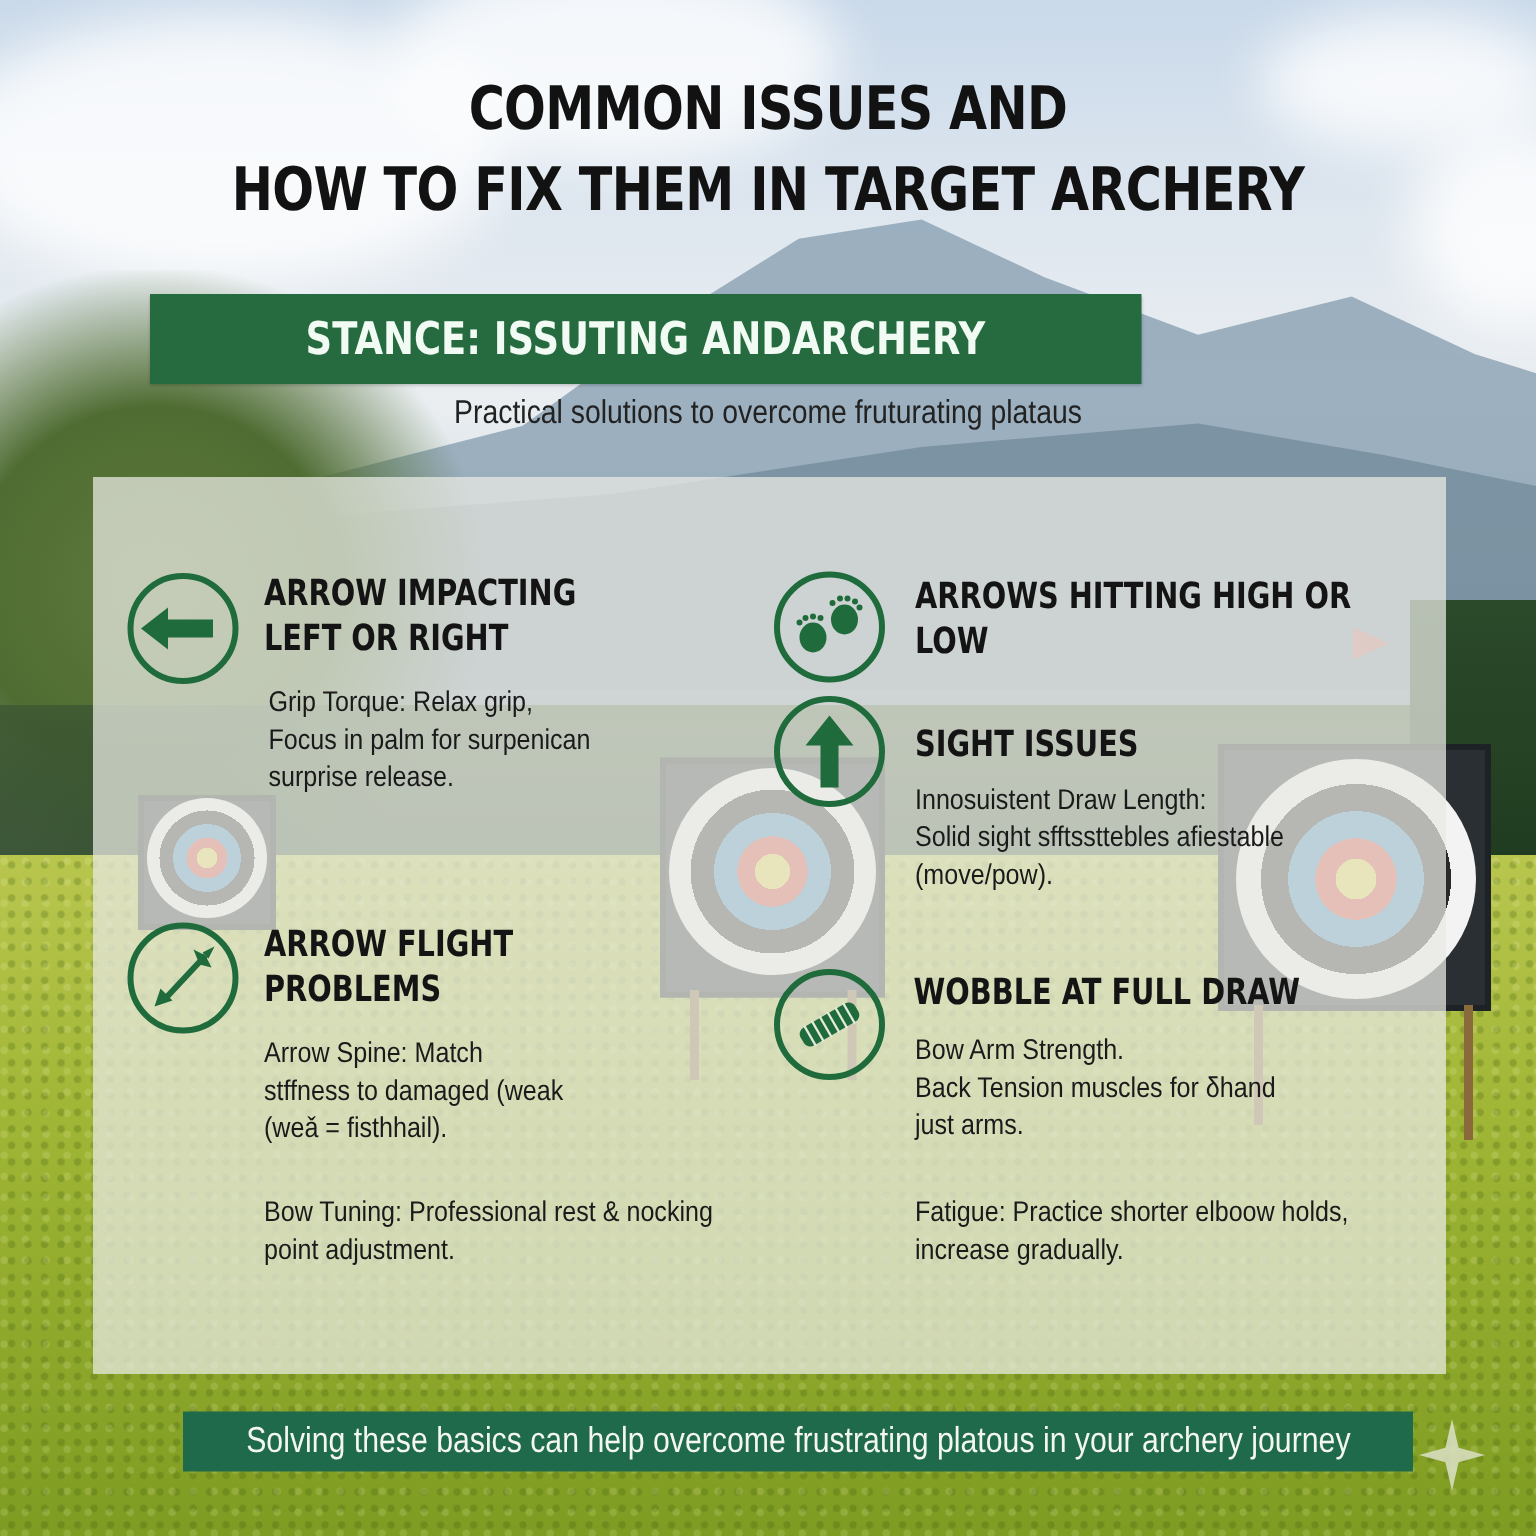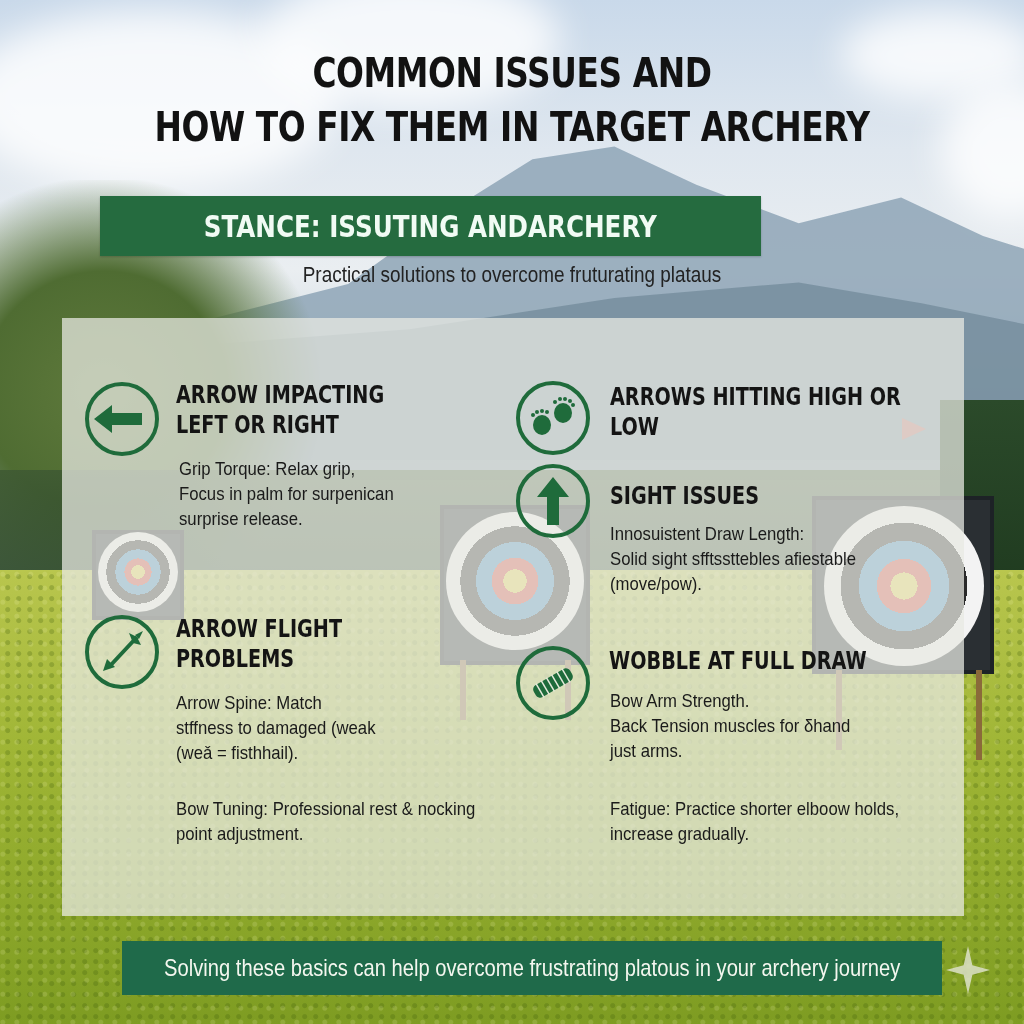--- a/index.html
+++ b/index.html
@@ -115,21 +115,21 @@
     position: absolute;
     font-size: 19px; line-height: 25px;
     color: #1a1a1a;
     transform: scaleX(0.88);
     transform-origin: left top;
     white-space: nowrap;
   }
 
   
   .footer {
-    position: absolute; left: 122px; top: 941px; width: 820px; height: 54px;
+    position: absolute; left: 122px; top: 941px; width: 820px; height: 40px;
     background: #1f6a4a;
     display: flex; align-items: center; justify-content: center;
   }
   .footer-text {
     color: #f4f7ef; font-size: 24px;
     transform: scaleX(0.84);
     white-space: nowrap;
   }
   .sparkle {
     position: absolute; left: 946px; top: 946px; width: 44px; height: 48px;

